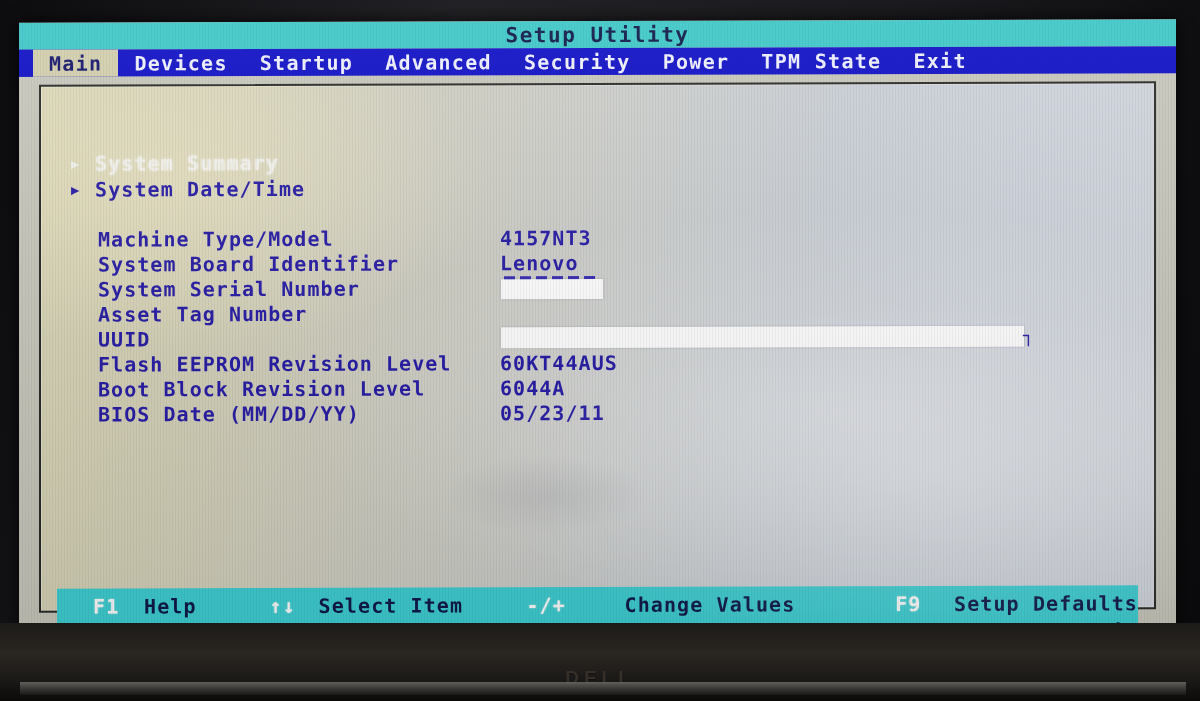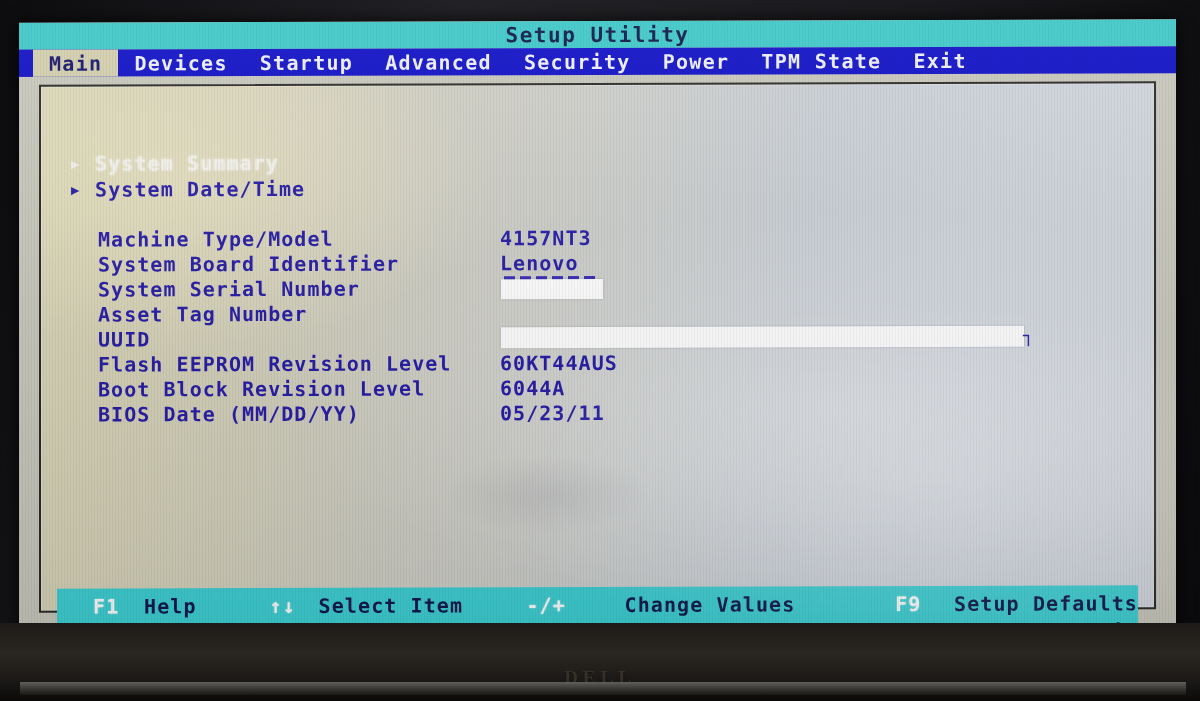--- a/index.html
+++ b/index.html
@@ -30,21 +30,21 @@
   }
   .bezel-foot {
     position:absolute;
     left:20px; right:14px; bottom:6px; height:13px;
     background:linear-gradient(180deg,#6b6b66 0%,#3c3b38 55%,#1a1917 100%);
     opacity:.85;
   }
   .dell-logo {
     position:absolute;
     left:50%; bottom:12px; transform:translateX(-50%);
-    font-family:Liberation Serif, serif;
+    font-family:Liberation Sans, sans-serif;
     font-size:19px; letter-spacing:5px; font-weight:700;
     color:#4a4038; opacity:.55;
     text-shadow:0 1px 1px #0a0908;
   }
 
   
   #screen {
     position:absolute;
     left:19px; top:21px;
     width:1157px; height:636px;

